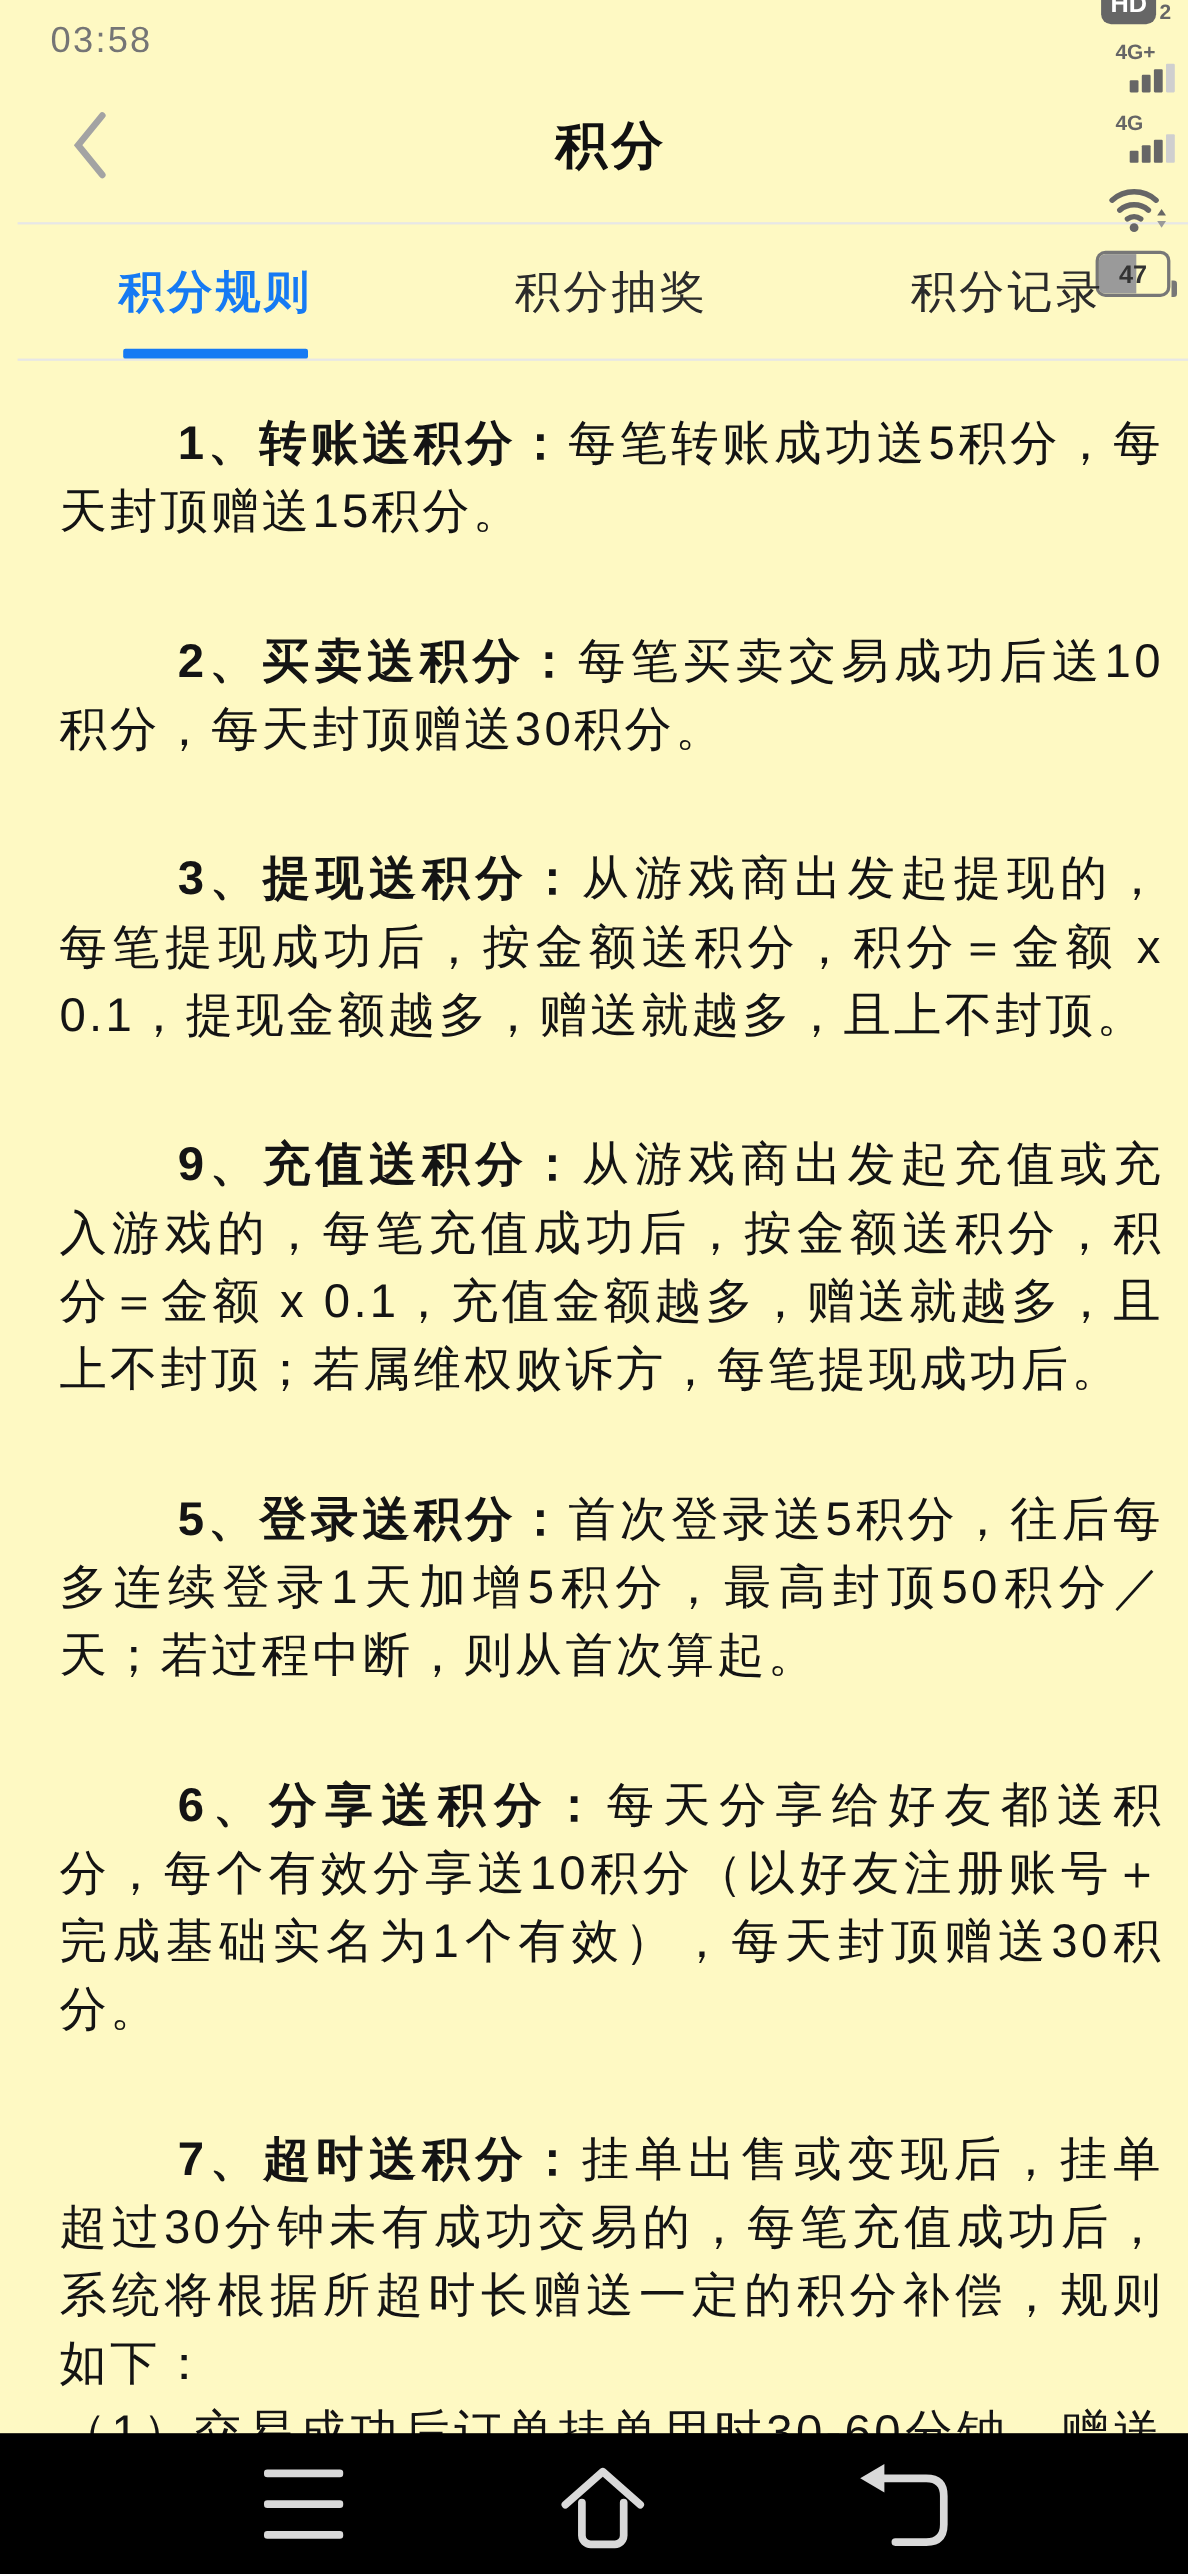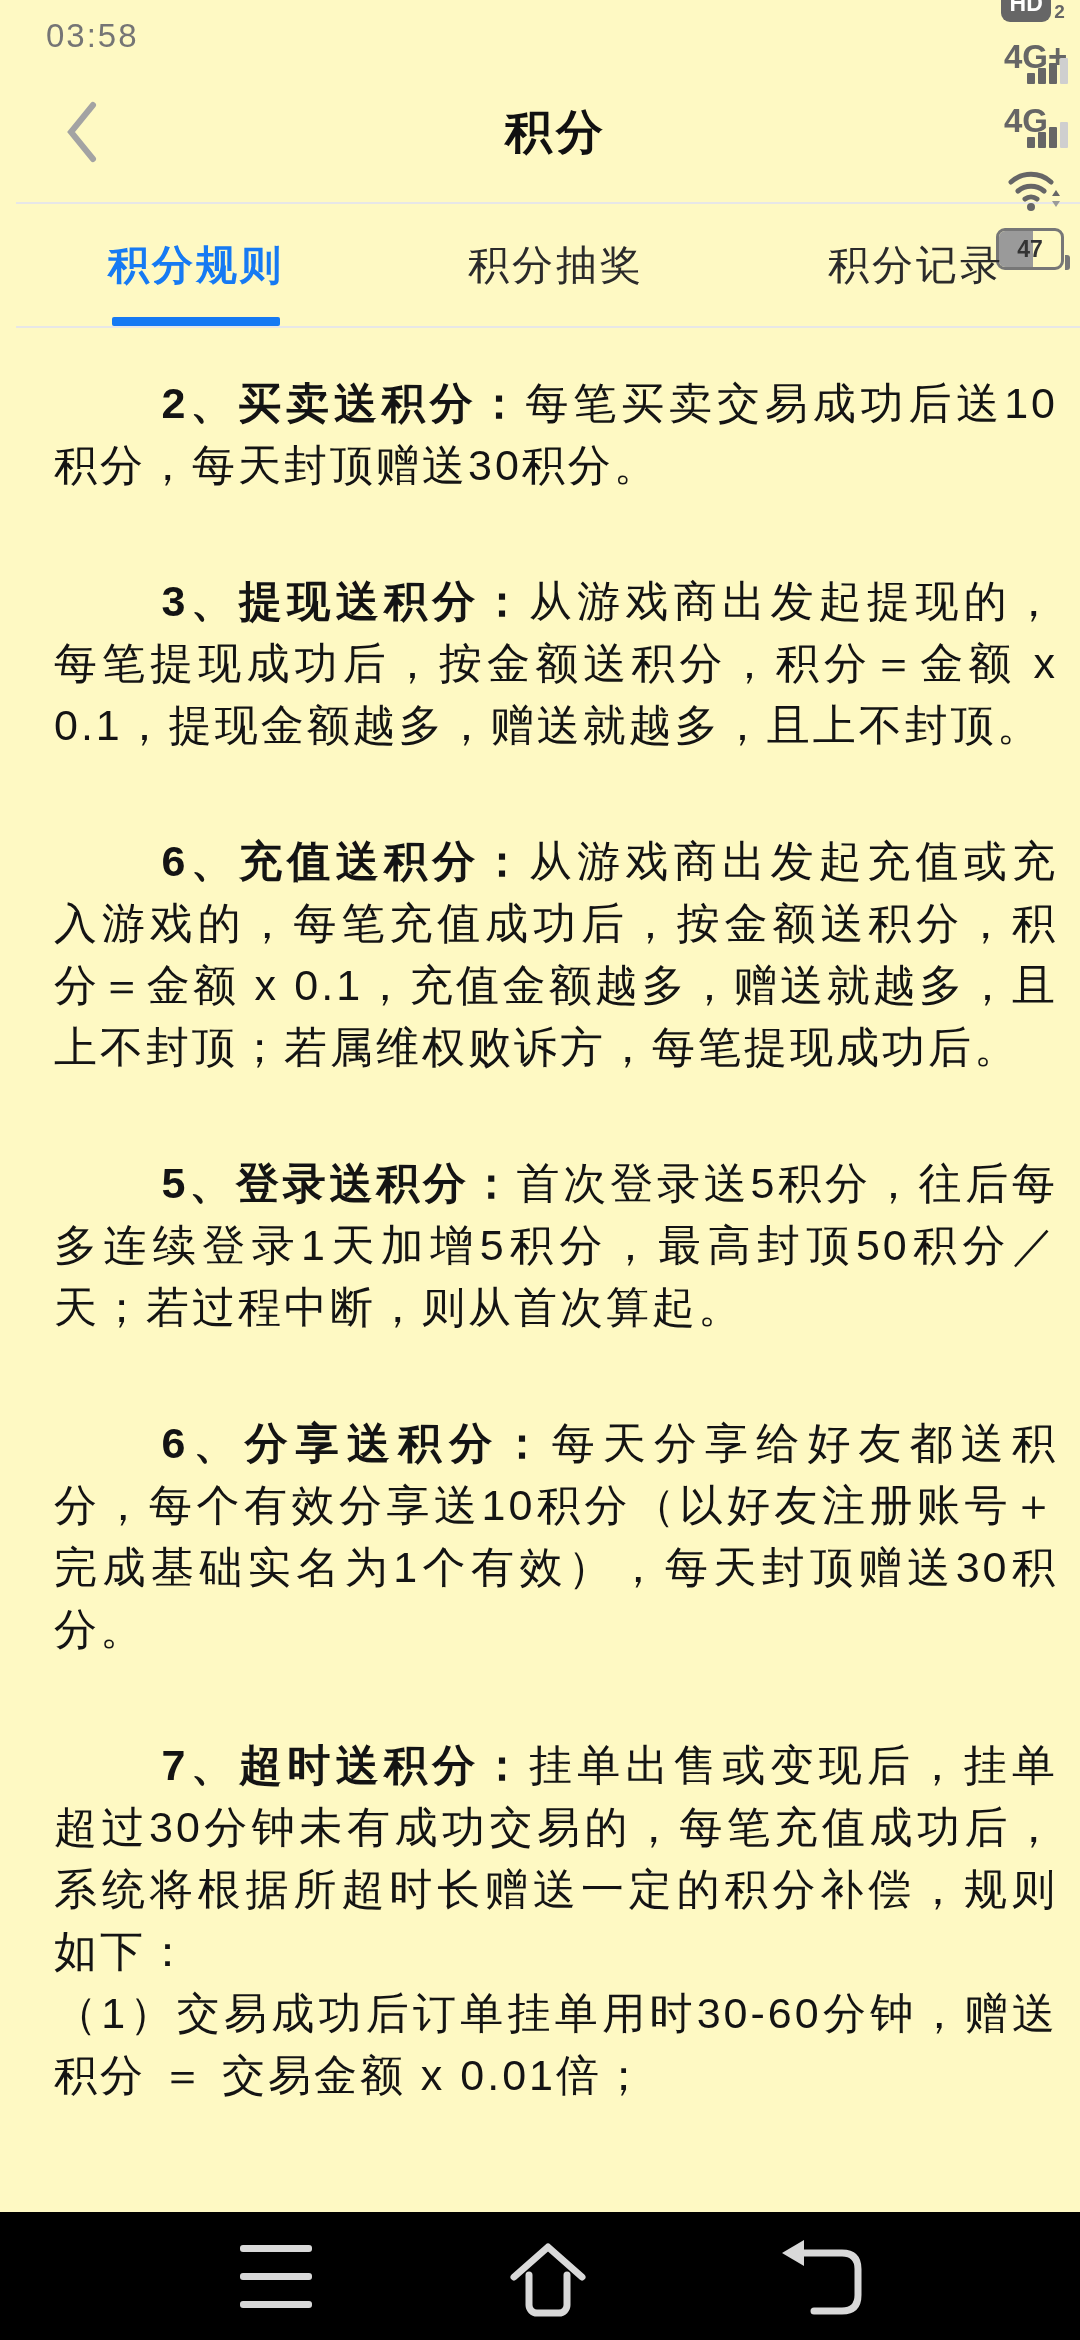--- a/index.html
+++ b/index.html
@@ -8,21 +8,21 @@
     font-family:"Liberation Sans","DejaVu Sans",sans-serif;overflow:hidden;padding-left:16px;
   }
   
   .status-bar{
     height:62px;display:flex;justify-content:space-between;align-items:center;
     padding:10px 26px 0 30px;box-sizing:border-box;color:#6e6e6e;
   }
   .clock-time{font-size:33px;letter-spacing:2px;color:#757575;}
   .status-icons{display:flex;align-items:center;gap:16px;flex-direction:column;}
   .sig{position:relative;width:74px;height:48px;}
-  .sig .sig-label{position:absolute;top:0;left:8px;font-size:33px;font-weight:bold;color:#666;}
+  .sig .sig-label{position:absolute;top:0;left:18px;font-size:19px;font-weight:bold;color:#666;}
   .sig .bars{position:absolute;right:2px;bottom:2px;display:flex;align-items:flex-end;gap:3px;}
   .sig .bars i{display:block;width:8px;background:#666;border-radius:1px;}
   .sig .bars i:nth-child(1){height:11px;}
   .sig .bars i:nth-child(2){height:16px;}
   .sig .bars i:nth-child(3){height:21px;}
   .sig .bars i:nth-child(4){height:26px;background:#cfcfcf;}
   .hd-wrap{display:flex;align-items:center;gap:3px;}
   .hd-badge{width:50px;height:38px;background:#666;border-radius:9px;color:#fff;
     font-size:23px;font-weight:bold;display:flex;align-items:center;justify-content:center;}
   .hd-sims{display:flex;flex-direction:column;font-size:19px;line-height:18px;color:#666;font-weight:bold;}
@@ -149,23 +149,24 @@
 
     </div>
     <div class="tab">
       <span>积分记录</span>
 
     </div>
   </div>
   <div class="divider"></div>
 
   <div class="content">
+    <p class="rule"><b>1、转账送积分：</b><span>每笔转账成功送5积分，每天封顶赠送15积分。</span></p>
     <p class="rule"><b>2、买卖送积分：</b><span>每笔买卖交易成功后送10积分，每天封顶赠送30积分。</span></p>
     <p class="rule"><b>3、提现送积分：</b><span>从游戏商出发起提现的，每笔提现成功后，按金额送积分，积分＝金额 x 0.1，提现金额越多，赠送就越多，且上不封顶。</span></p>
-    <p class="rule"><b>6、充值送积分：</b><span>从游戏商出发起充值或充入游戏的，每笔充值成功后，按金额送积分，积分＝金额 x 0.1，充值金额越多，赠送就越多，且上不封顶；若属维权败诉方，每笔提现成功后。</span></p>
+    <p class="rule"><b>9、充值送积分：</b><span>从游戏商出发起充值或充入游戏的，每笔充值成功后，按金额送积分，积分＝金额 x 0.1，充值金额越多，赠送就越多，且上不封顶；若属维权败诉方，每笔提现成功后。</span></p>
     <p class="rule"><b>5、登录送积分：</b><span>首次登录送5积分，往后每多连续登录1天加增5积分，最高封顶50积分／天；若过程中断，则从首次算起。</span></p>
     <p class="rule"><b>6、分享送积分：</b><span>每天分享给好友都送积分，每个有效分享送10积分（以好友注册账号＋完成基础实名为1个有效），每天封顶赠送30积分。</span></p>
     <p class="rule" style="margin-bottom:0;"><b>7、超时送积分：</b><span>挂单出售或变现后，挂单超过30分钟未有成功交易的，每笔充值成功后，系统将根据所超时长赠送一定的积分补偿，规则如下：</span></p>
     <p class="rule-sub">（1）交易成功后订单挂单用时30-60分钟，赠送积分 ＝ 交易金额 x 0.01倍；</p>
 
   </div>
 
   <div class="nav-bar">
     <div class="nav-btn">
       <span class="menu-icon">

